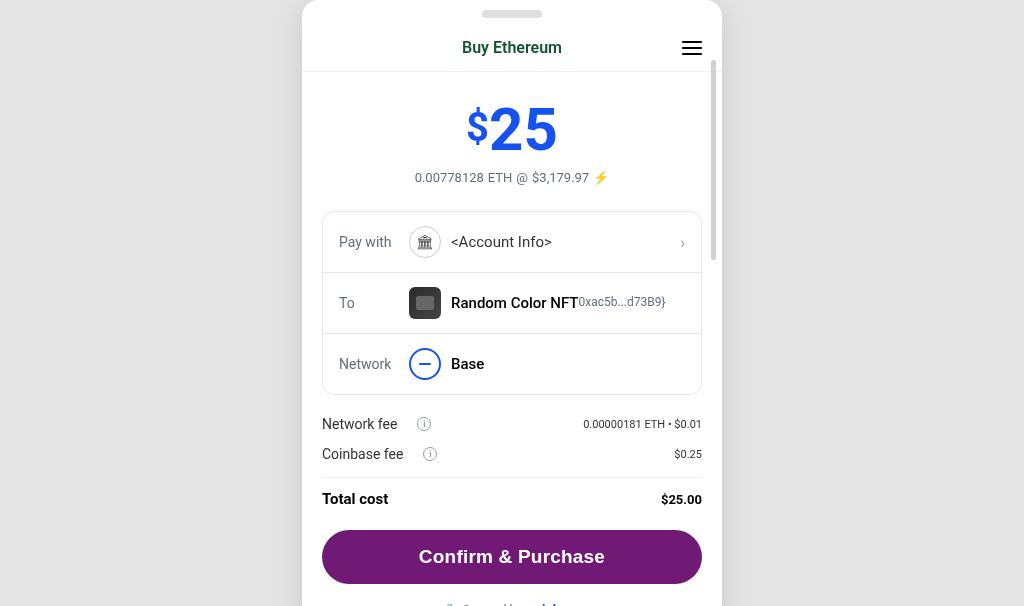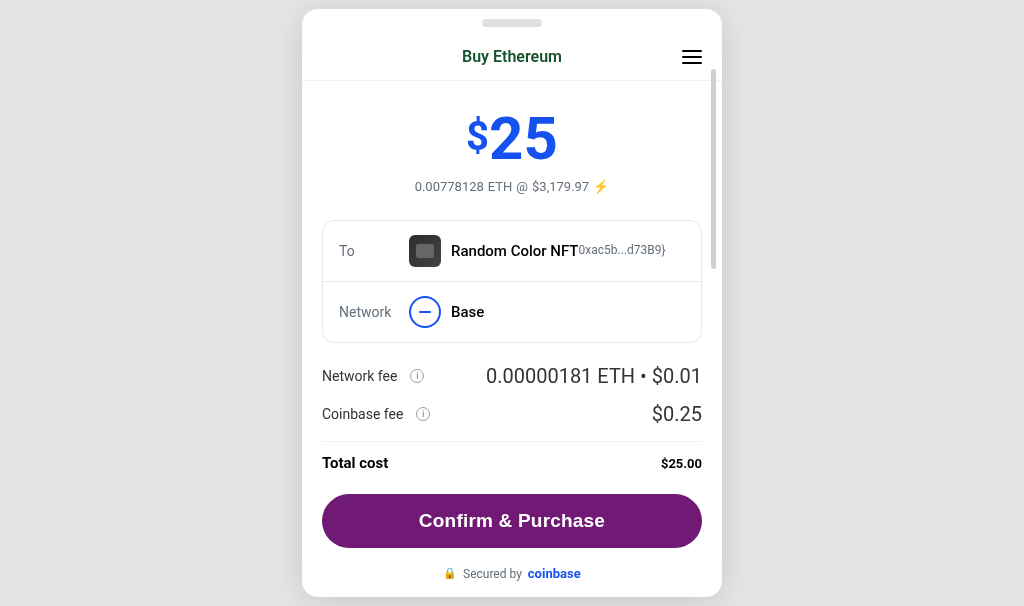--- a/index.html
+++ b/index.html
@@ -196,40 +196,40 @@
     }
     .fee-row {
       display: flex;
       justify-content: space-between;
       align-items: center;
       padding: 7px 0;
     }
     .fee-label {
       display: flex;
       align-items: center;
-      gap: 13px;
+      gap: 20px;
       font-size: 14px;
       color: #333;
     }
     .info-badge {
       width: 14px;
       height: 14px;
       border-radius: 50%;
       border: 1.5px solid #9aa0a6;
       display: flex;
       align-items: center;
       justify-content: center;
       font-size: 9px;
       color: #9aa0a6;
       font-weight: 700;
       cursor: pointer;
       flex-shrink: 0;
     }
     .fee-value {
-      font-size: 20px;
+      font-size: 11px;
       color: #333;
     }
     .divider {
       height: 1px;
       background: #f0f0f0;
       margin: 4px 20px;
     }
     .total-row {
       display: flex;
       justify-content: space-between;
@@ -311,20 +311,30 @@
       <span>0.00778128</span>
       <span>ETH</span>
       <span>@</span>
       <span>$3,179.97</span>
       <span class="lightning-icon">⚡</span>
     </div>
   </div>
 
   <div class="info-card">
 
+    <div class="info-row">
+      <span class="info-label">Pay with</span>
+      <div class="info-content">
+        <div class="icon-circle">
+          <span class="bank-icon">🏛</span>
+        </div>
+        <span class="account-text">&lt;Account Info&gt;</span>
+        <span class="chevron-right">›</span>
+      </div>
+    </div>
 
     <div class="info-row">
       <span class="info-label">To</span>
       <div class="info-content">
         <div class="nft-icon">
           <div class="nft-icon-inner"></div>
         </div>
         <div class="to-info">
           <span class="to-name">Random Color NFT</span>
           <span class="to-address">0xac5b...d73B9}</span>

